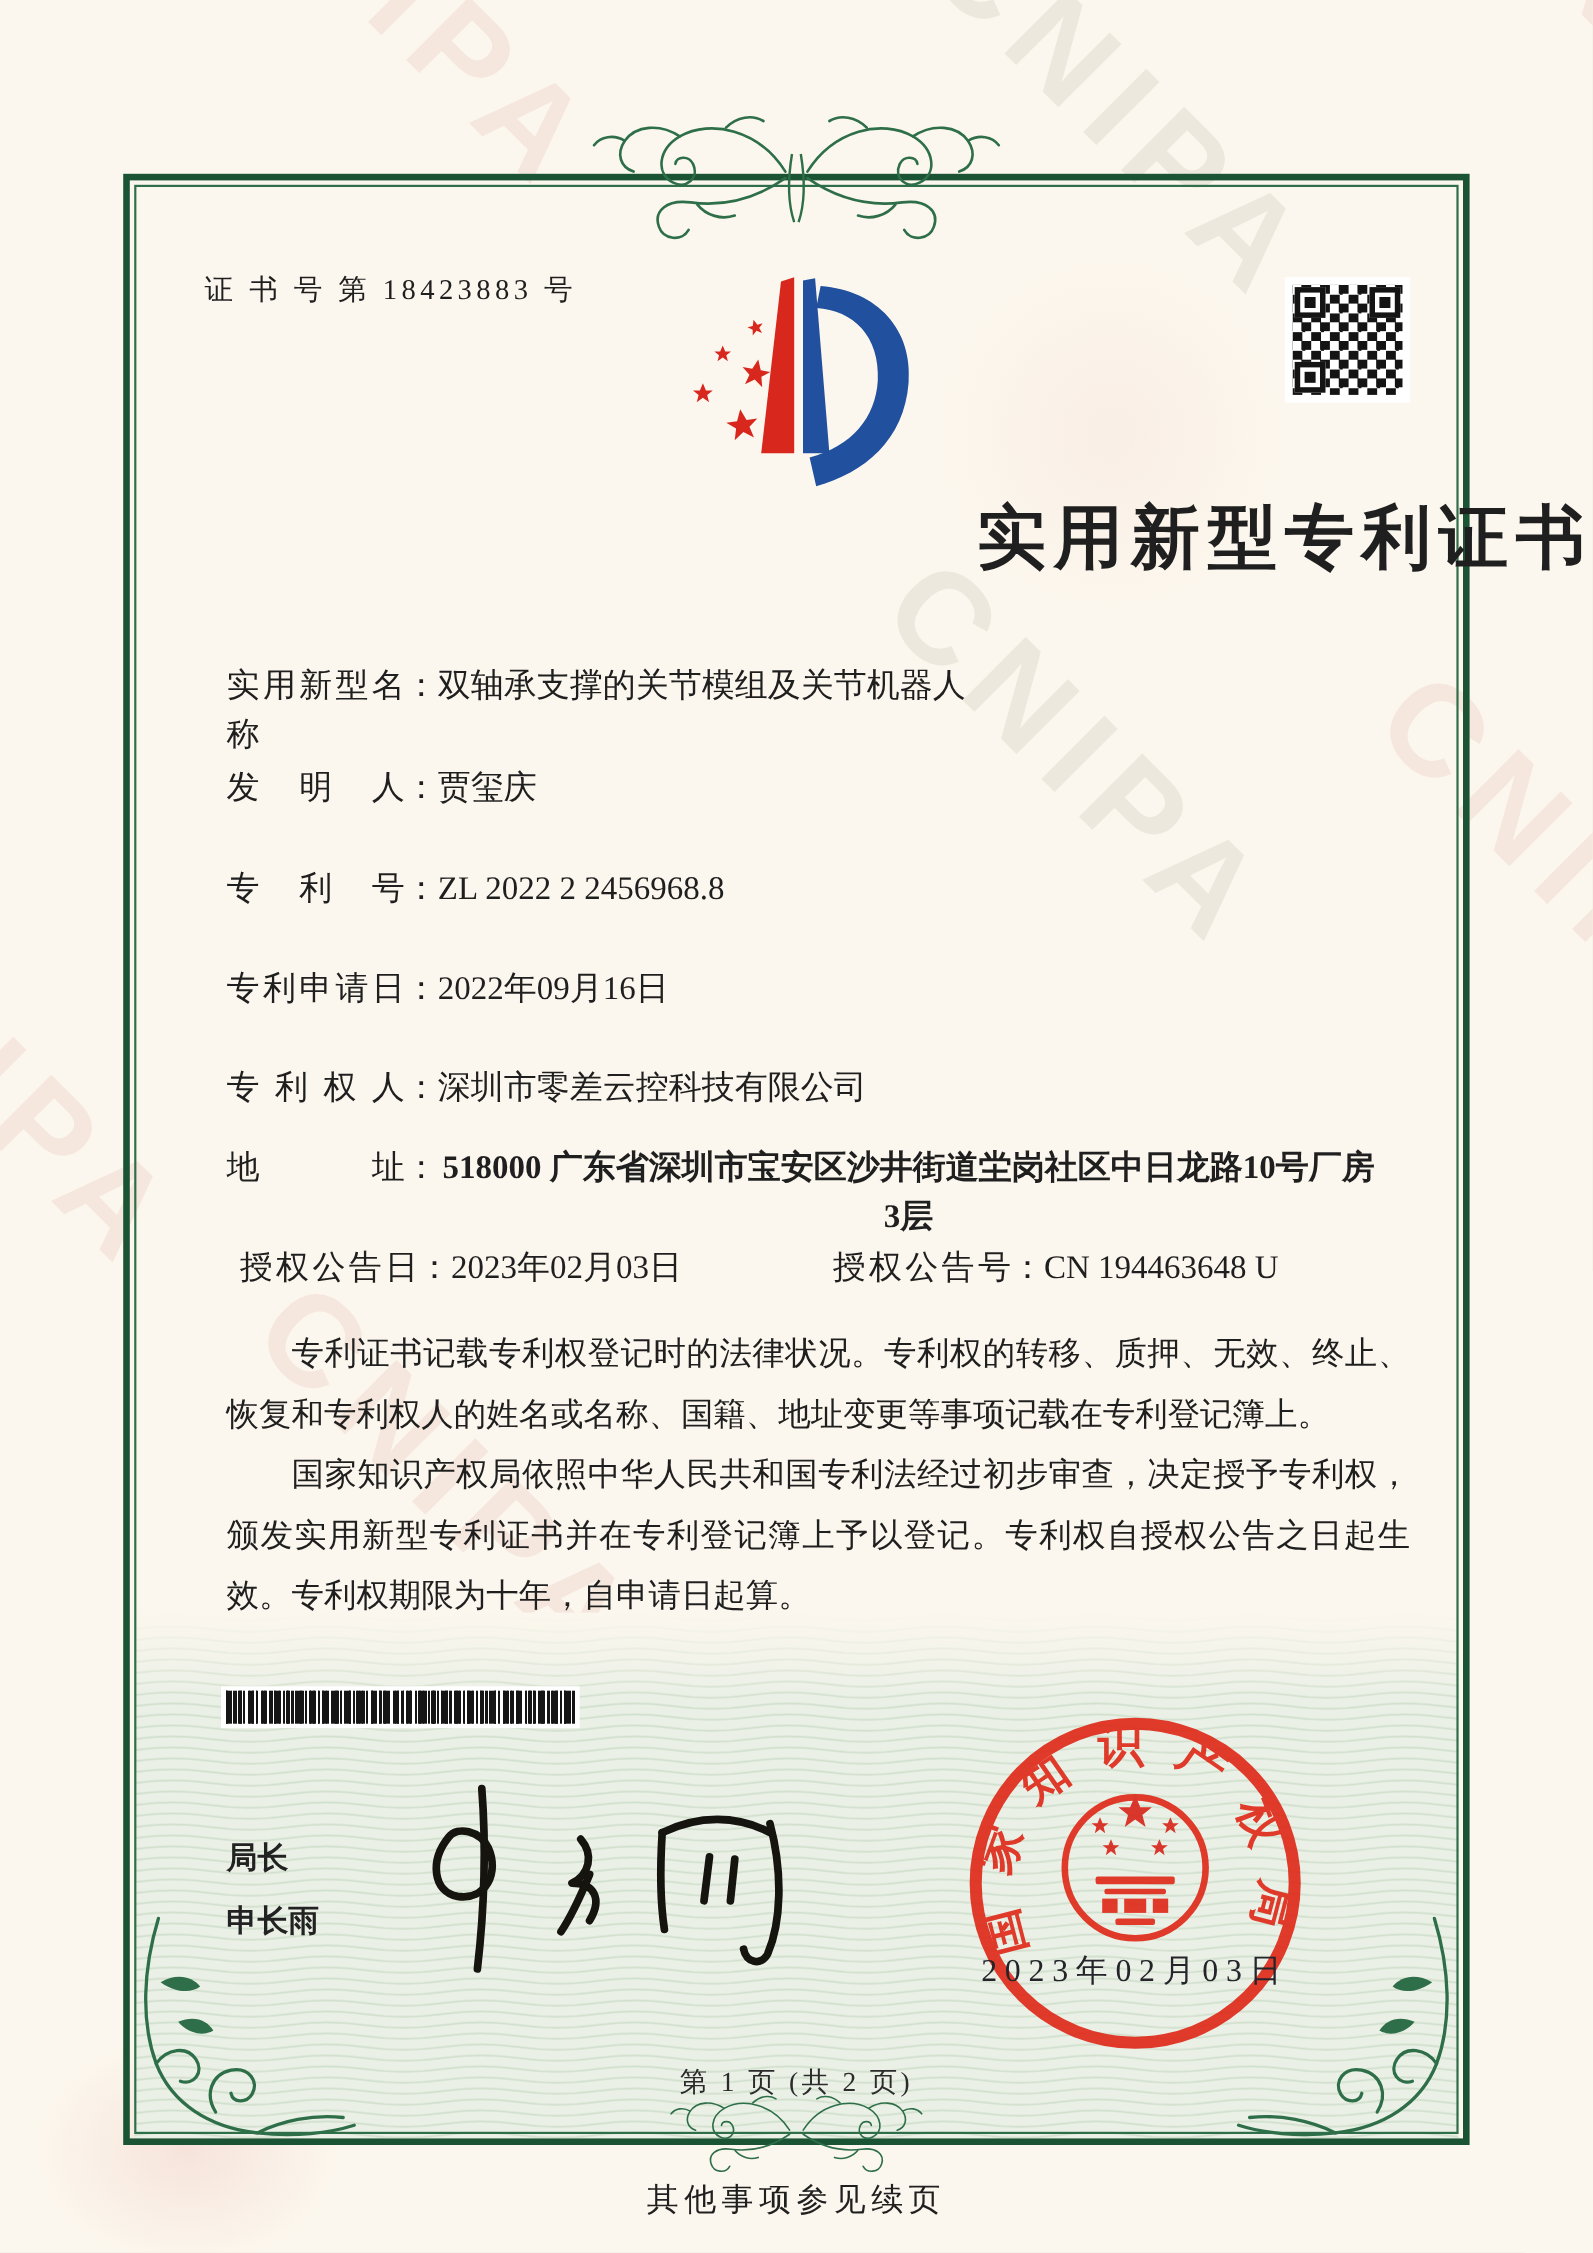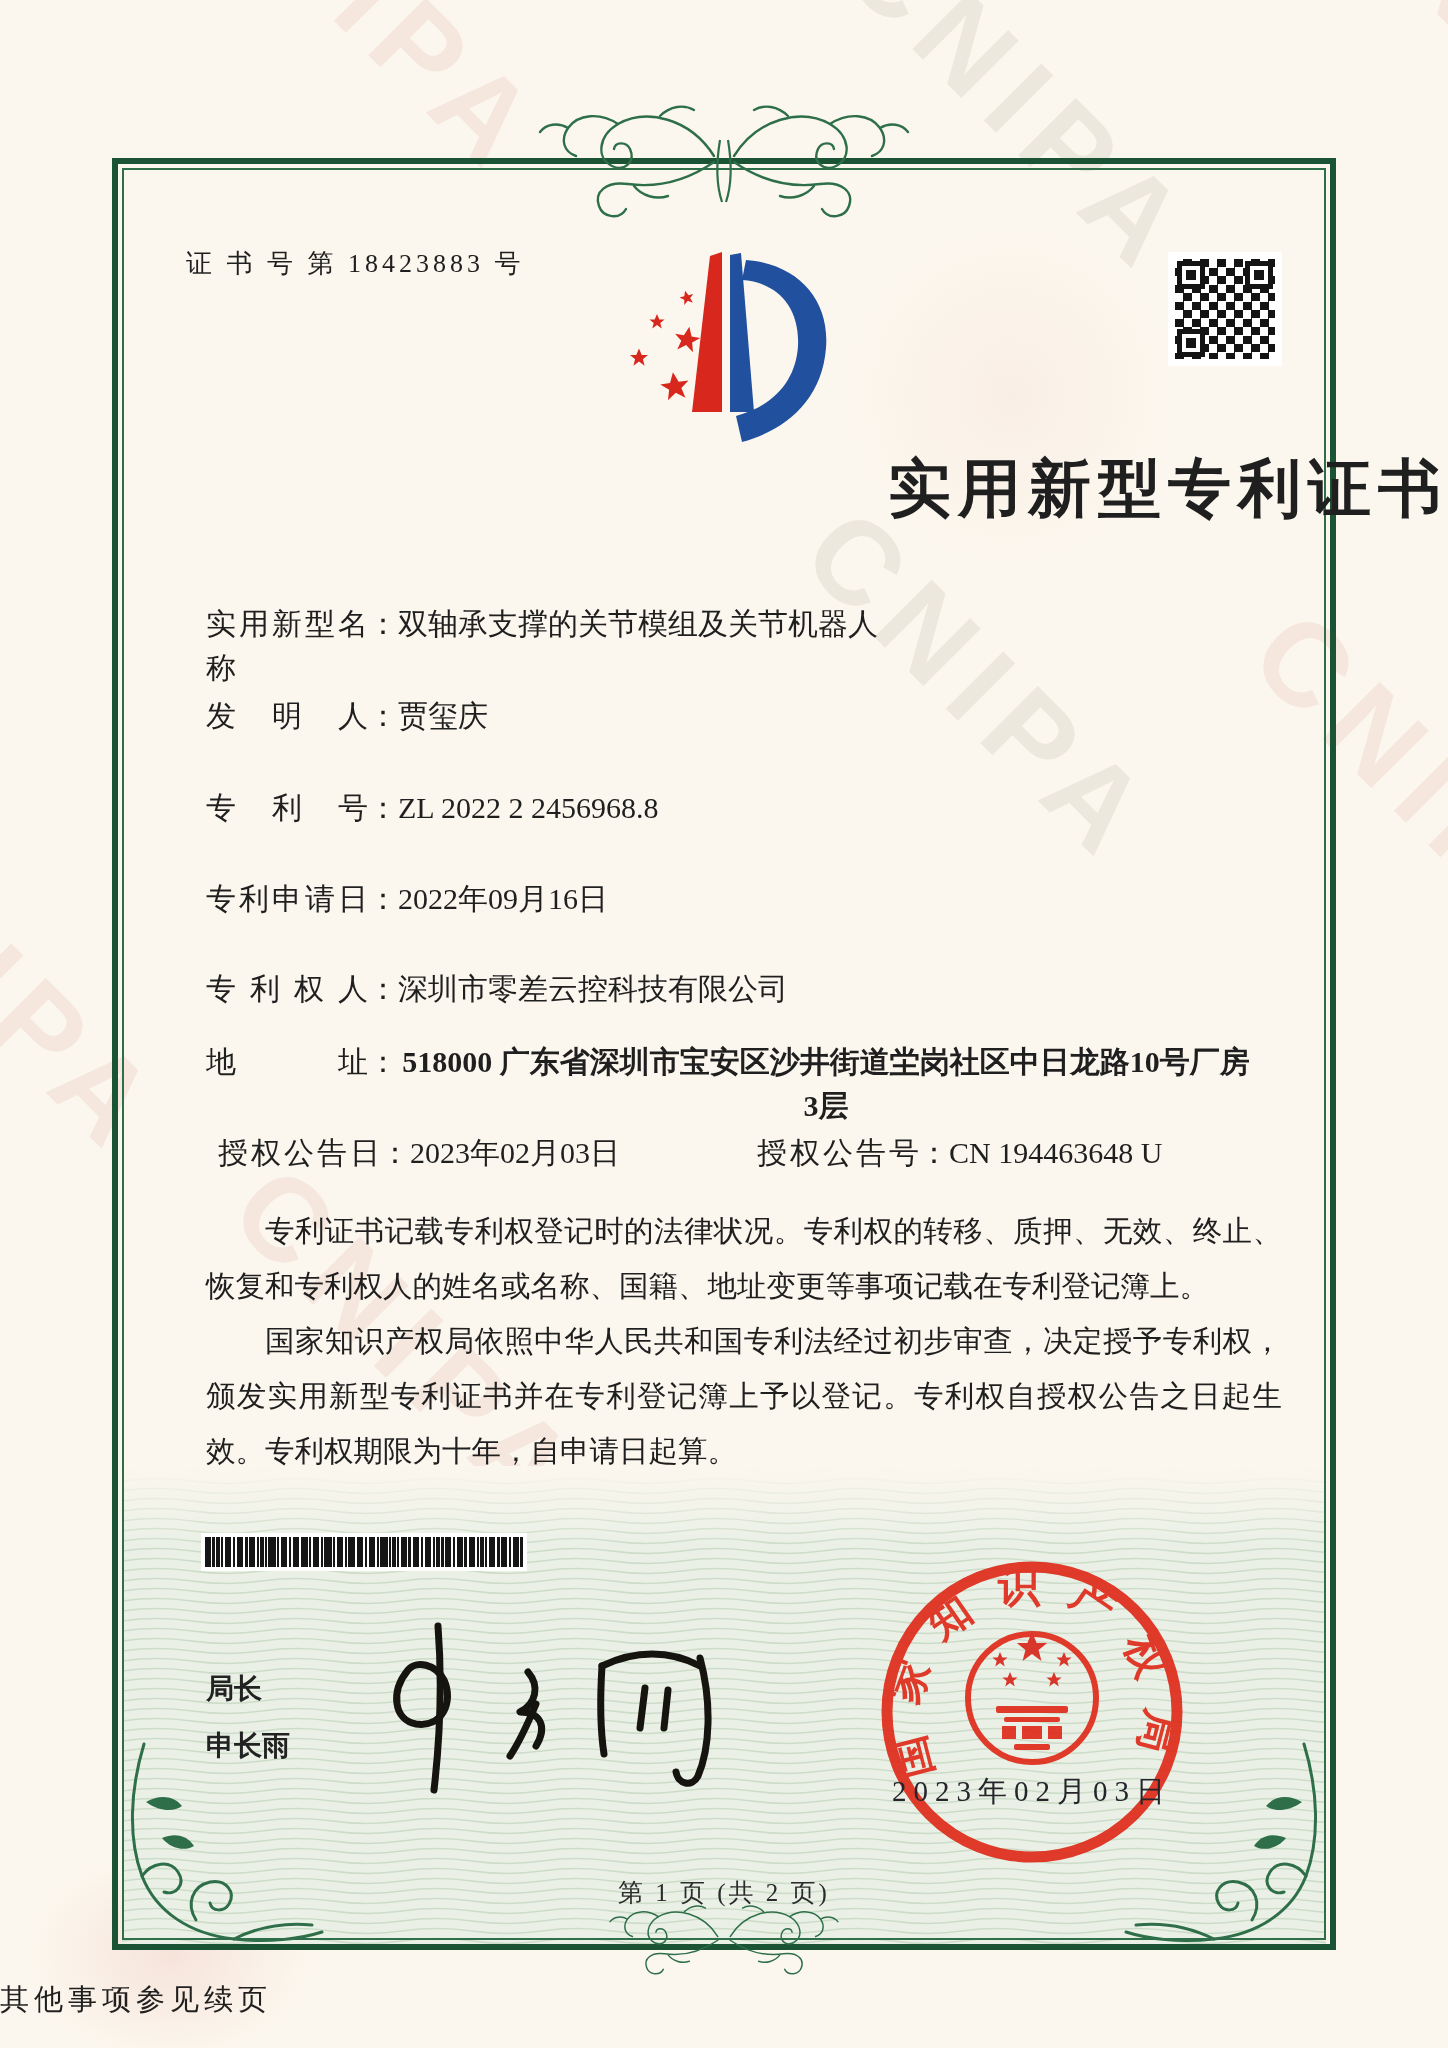--- a/index.html
+++ b/index.html
@@ -79,21 +79,21 @@
   .seal{position:absolute;left:868px;top:1548px;z-index:4;opacity:.93;}
   .seal-date{
     position:absolute;left:868px;top:1772px;width:328px;text-align:center;z-index:5;
     font-size:29px;letter-spacing:7px;color:#24242a;
   }
   .page-info{
     position:absolute;left:0;top:1876px;width:100%;text-align:center;
     font-size:25px;letter-spacing:3px;color:#2b2b2b;z-index:4;
   }
   .note{
-    position:absolute;left:0;top:1980px;width:100%;
+    position:absolute;left:0;top:1980px;width:100%;text-align:center;
     font-size:29px;letter-spacing:5px;color:#1f1f1f;z-index:4;
   }
   .orn{position:absolute;z-index:4;pointer-events:none;}
 </style>
 </head>
 <body>
 
 <div class="page">
 
   <div class="wm wm-pink" style="left:150px;top:-70px">CNIPA</div>

